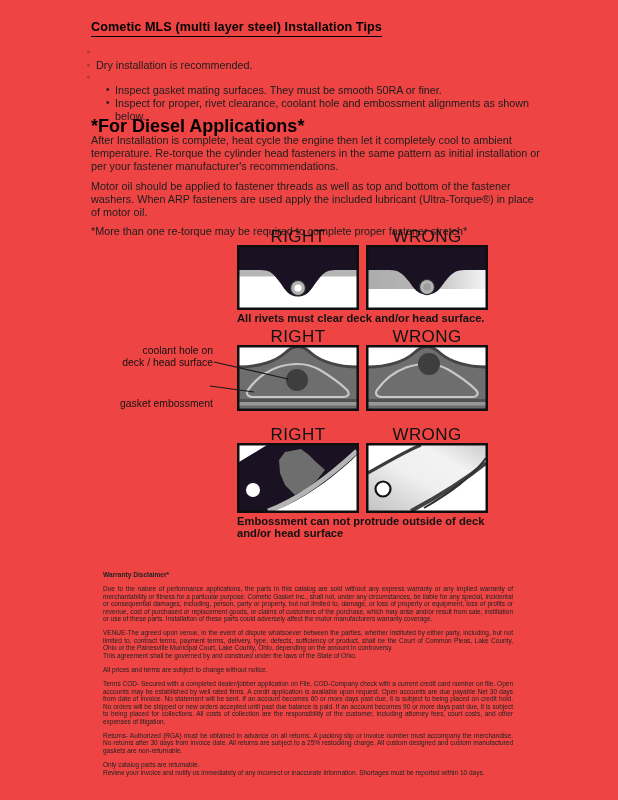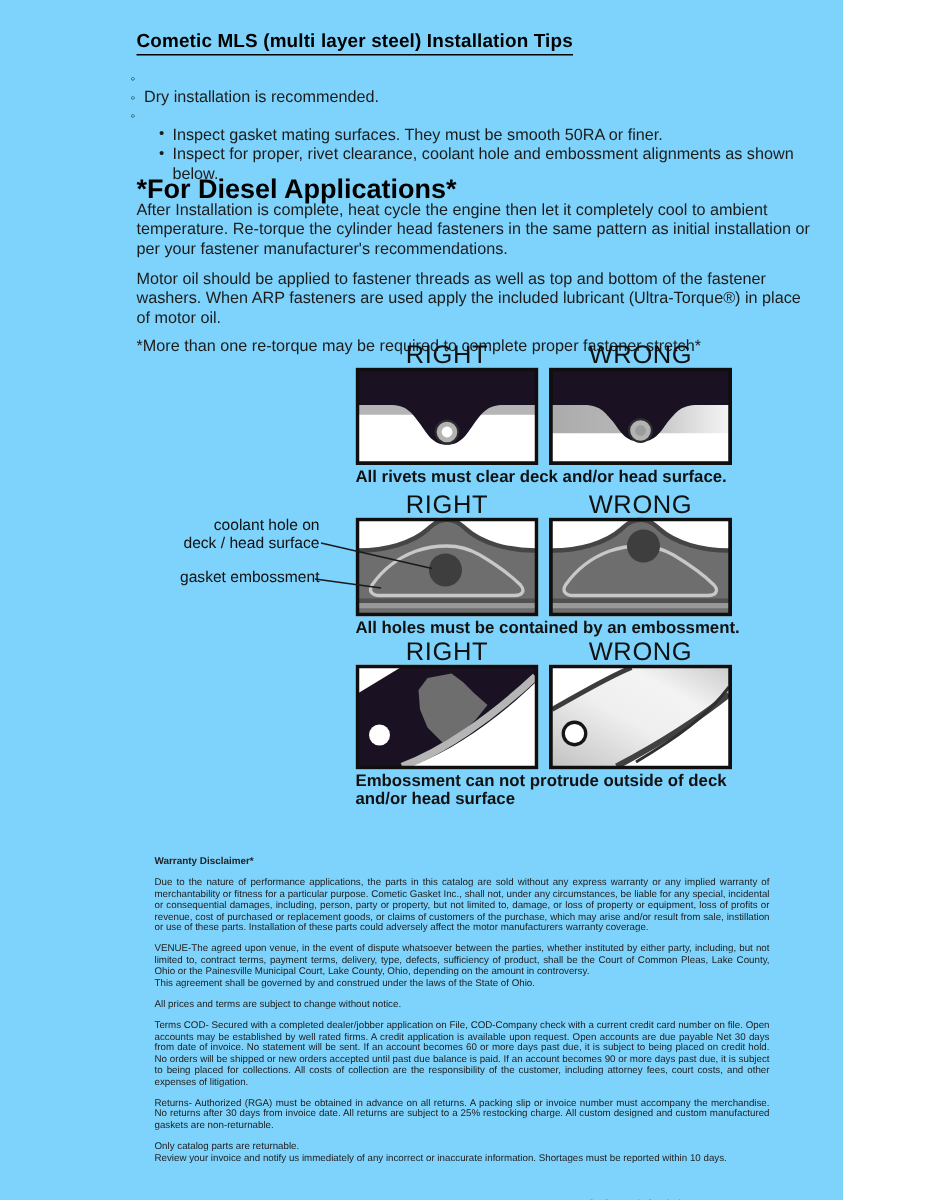--- a/index.html
+++ b/index.html
@@ -1,17 +1,17 @@
 <!DOCTYPE html>
 <html><head>
 <meta charset="utf-8">
 <style>
   html,body { margin:0; padding:0; background:#ffffff; }
   .page {
-    position:relative; width:562px; height:800px; background:#7dd3fc;
+    position:relative; width:618px; height:800px; background:#ef4444;
     font-family:"Liberation Sans", sans-serif; color:#1c1c1c; overflow:hidden;
   }
 
   
   .title {
     position:absolute; left:91px; top:20px;
     font-size:12.6px; font-weight:bold; color:#000;
     border-bottom:1.6px solid #000; padding-bottom:2px; letter-spacing:0.1px;
   }
 
@@ -37,21 +37,21 @@
   #row-rivets { left:237px; top:229px; }
   #row-holes  { left:237px; top:329px; }
   #row-emboss { left:237px; top:427px; }
 
   
   .callouts {
     position:absolute; left:98px; top:334px; width:115px;
     text-align:right; font-size:10.4px; line-height:11.4px; color:#111;
     white-space:pre-line;
   }
-  .callout-embossment { margin-top:0; }
+  .callout-embossment { margin-top:18px; }
   .leader-overlay {
     position:absolute; left:98px; top:340px; width:220px; height:70px;
     z-index:5; pointer-events:none;
   }
 
   
   .legal {
     position:absolute; left:103px; top:571px; width:410px;
     font-size:6.5px; line-height:7.4px; text-align:justify; color:#222;
   }
@@ -154,21 +154,20 @@
           <path d="M2,22 C20,22 38,17 48,8 C54,2.5 57,1.5 61,1.5 C65,1.5 68,2.5 74,8 C84,17 102,22 120,22 V64 H2 Z" fill="#6e6e6e"></path>
           <path d="M2,22 C20,22 38,17 48,8 C54,2.5 57,1.5 61,1.5 C65,1.5 68,2.5 74,8 C84,17 102,22 120,22" fill="none" stroke="#454545" stroke-width="3"></path>
           <rect x="2" y="54" width="118" height="3" fill="#515151"></rect>
           <rect x="2" y="57" width="118" height="3.5" fill="#989898"></rect>
           <path d="M16,52 C11,52 8.5,49 11,45 C18,35 28,27 40,22.5 C47,20 54,19 61,19 C69,19 76,21 83,25 C93,31 103,38 110,45 C113.5,49 111,52 106,52 Z" fill="none" stroke="#c8c8c8" stroke-width="2.2"></path>
           <circle cx="63" cy="19" r="11" fill="#3e3e3e"></circle>
           <rect x="1.25" y="1.25" width="119.5" height="63.5" fill="none" stroke="#0f0f0f" stroke-width="2.5"></rect>
         </svg>
       </div>
     </div>
-    <div class="figcaption">All holes must be contained by an embossment.</div>
   </div>
 
   <div class="callouts">
     <div>coolant hole on
 deck / head surface</div>
     <div class="callout-embossment">gasket embossment</div>
   </div>
   <svg class="leader-overlay">
     <line x1="116" y1="22" x2="190" y2="39" stroke="#1a1a1a" stroke-width="1.1"></line>
     <line x1="112" y1="46" x2="156" y2="52" stroke="#1a1a1a" stroke-width="1.1"></line>

